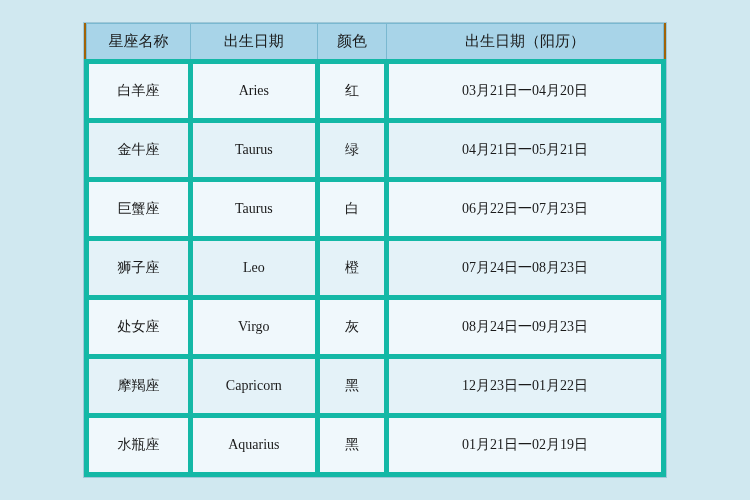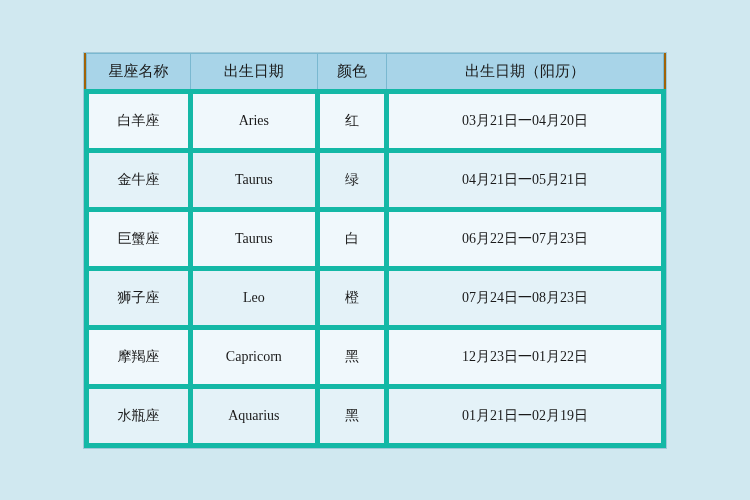--- a/index.html
+++ b/index.html
@@ -95,20 +95,26 @@
           <td>白</td>
           <td>06月22日一07月23日</td>
         </tr>
         <tr>
           <td>狮子座</td>
           <td>Leo</td>
           <td>橙</td>
           <td>07月24日一08月23日</td>
         </tr>
         <tr>
+          <td>处女座</td>
+          <td>Virgo</td>
+          <td>灰</td>
+          <td>08月24日一09月23日</td>
+        </tr>
+        <tr>
           <td>摩羯座</td>
           <td>Capricorn</td>
           <td>黑</td>
           <td>12月23日一01月22日</td>
         </tr>
         <tr>
           <td>水瓶座</td>
           <td>Aquarius</td>
           <td>黑</td>
           <td>01月21日一02月19日</td>

